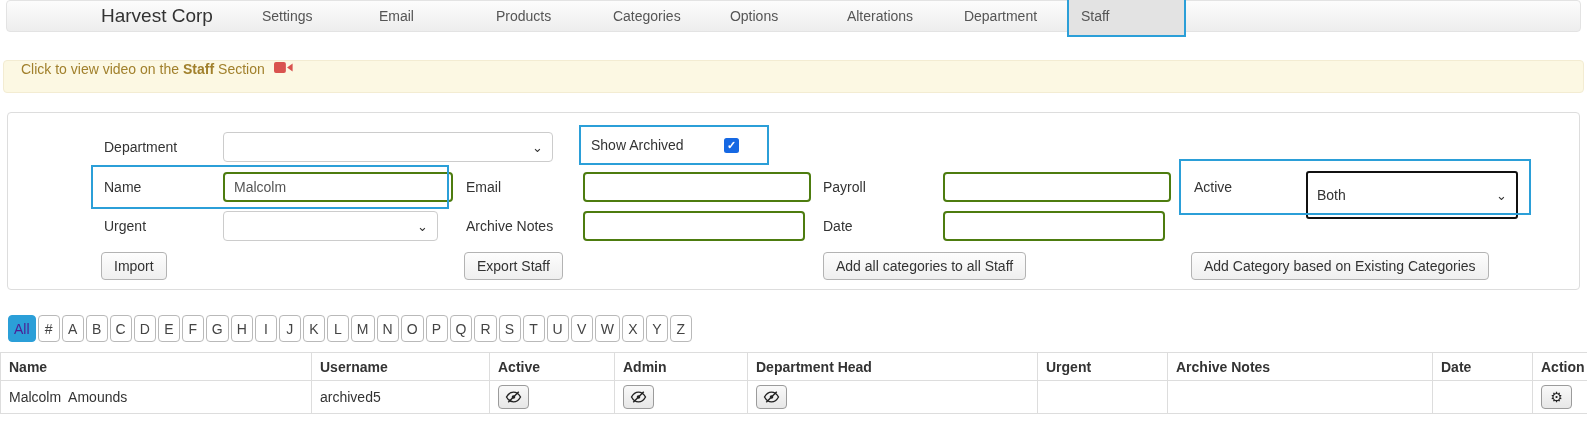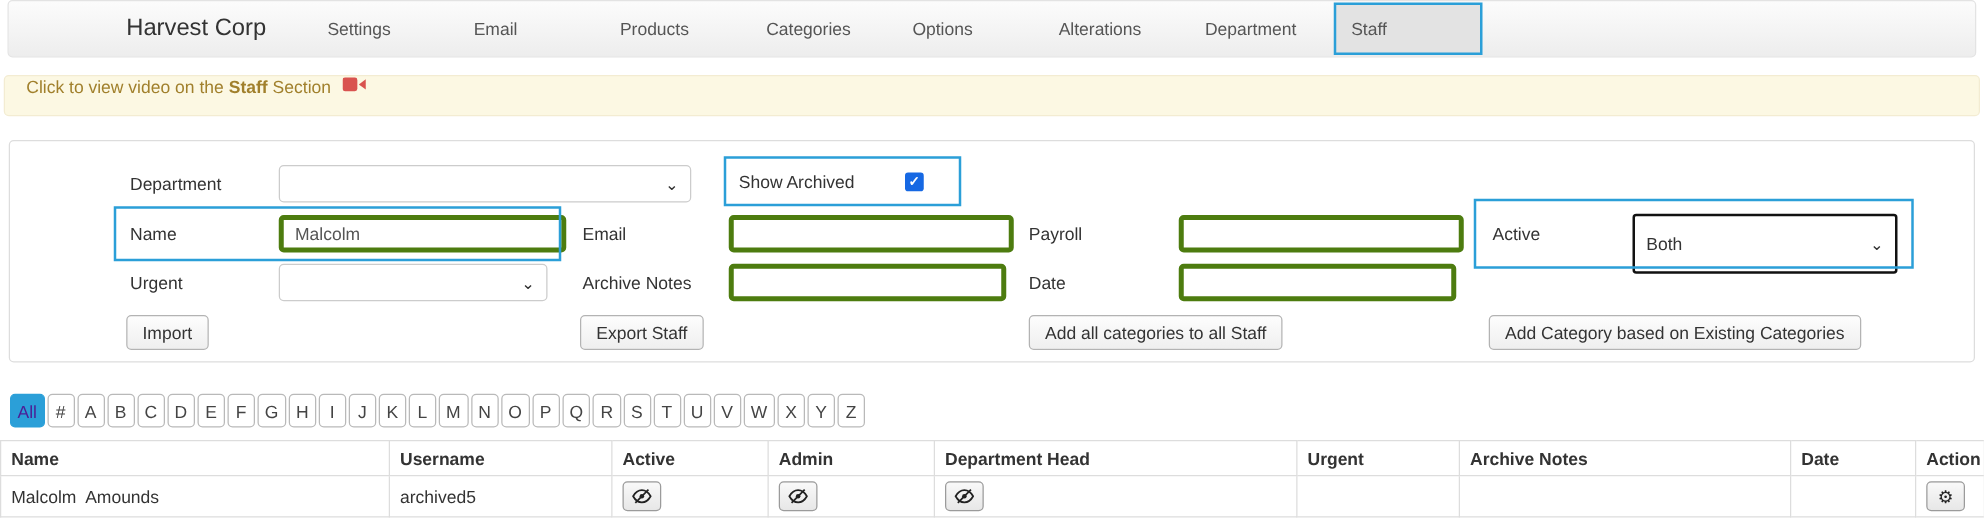--- a/index.html
+++ b/index.html
@@ -4,21 +4,21 @@
 <style>
   * { box-sizing: border-box; margin: 0; padding: 0; }
   html,body { width: 1587px; height: 423px; }
   body {
     font-family: "Liberation Sans", sans-serif;
     font-size: 14px; color: #333; background: #fff;
     position: relative; overflow: hidden;
   }
   
   .navbar {
-    position: absolute; top: 0; left: 6px; right: 6px; height: 46px;
+    position: absolute; top: 0; left: 6px; right: 6px; height: 32px;
     background: linear-gradient(180deg, #fcfcfc, #ededed);
     border: 1px solid #e3e3e3; border-radius: 4px;
     display: flex; align-items: center;
   }
   .brand { margin-left: 94px; margin-right: 36px; font-size: 19px; color: #333; white-space: nowrap; }
   .nav-link {
     display: inline-flex; align-items: center;
     width: 117px; height: 40px; padding-left: 13px;
     color: #555; text-decoration: none; cursor: pointer;
   }
@@ -31,21 +31,21 @@
   }
   .banner b { font-weight: bold; margin: 0 4px; }
   .video-icon { margin-left: 9px; display: inline-flex; }
   
   .filter-card {
     position: absolute; top: 112px; left: 7px; right: 7px; height: 178px;
     background: #fff; border: 1px solid #ddd; border-radius: 4px;
   }
   .flabel { position: absolute; height: 30px; line-height: 30px; color: #333; white-space: nowrap; }
   .txt {
-    position: absolute; height: 30px; border: 4px solid #4d7c0f; border-radius: 4px;
+    position: absolute; height: 30px; border: 2px solid #4d7c0f; border-radius: 4px;
     padding: 0 9px; font: inherit; color: #555; background: #fff;
   }
   .selbox {
     position: absolute; height: 30px; border: 1px solid #ccc; border-radius: 4px;
     background: #fff; display: flex; align-items: center; padding: 0 9px; cursor: pointer; color: #555;
   }
   .selbox .chev { margin-left: auto; color: #333; font-size: 13px; line-height: 1; }
   .selbox.focused { border: 2px solid #111; border-radius: 3px; color: #333; }
   .hl-box { position: absolute; border: 2px solid #2b9fd8; pointer-events: none; z-index: 3; }
   .sa-box {

